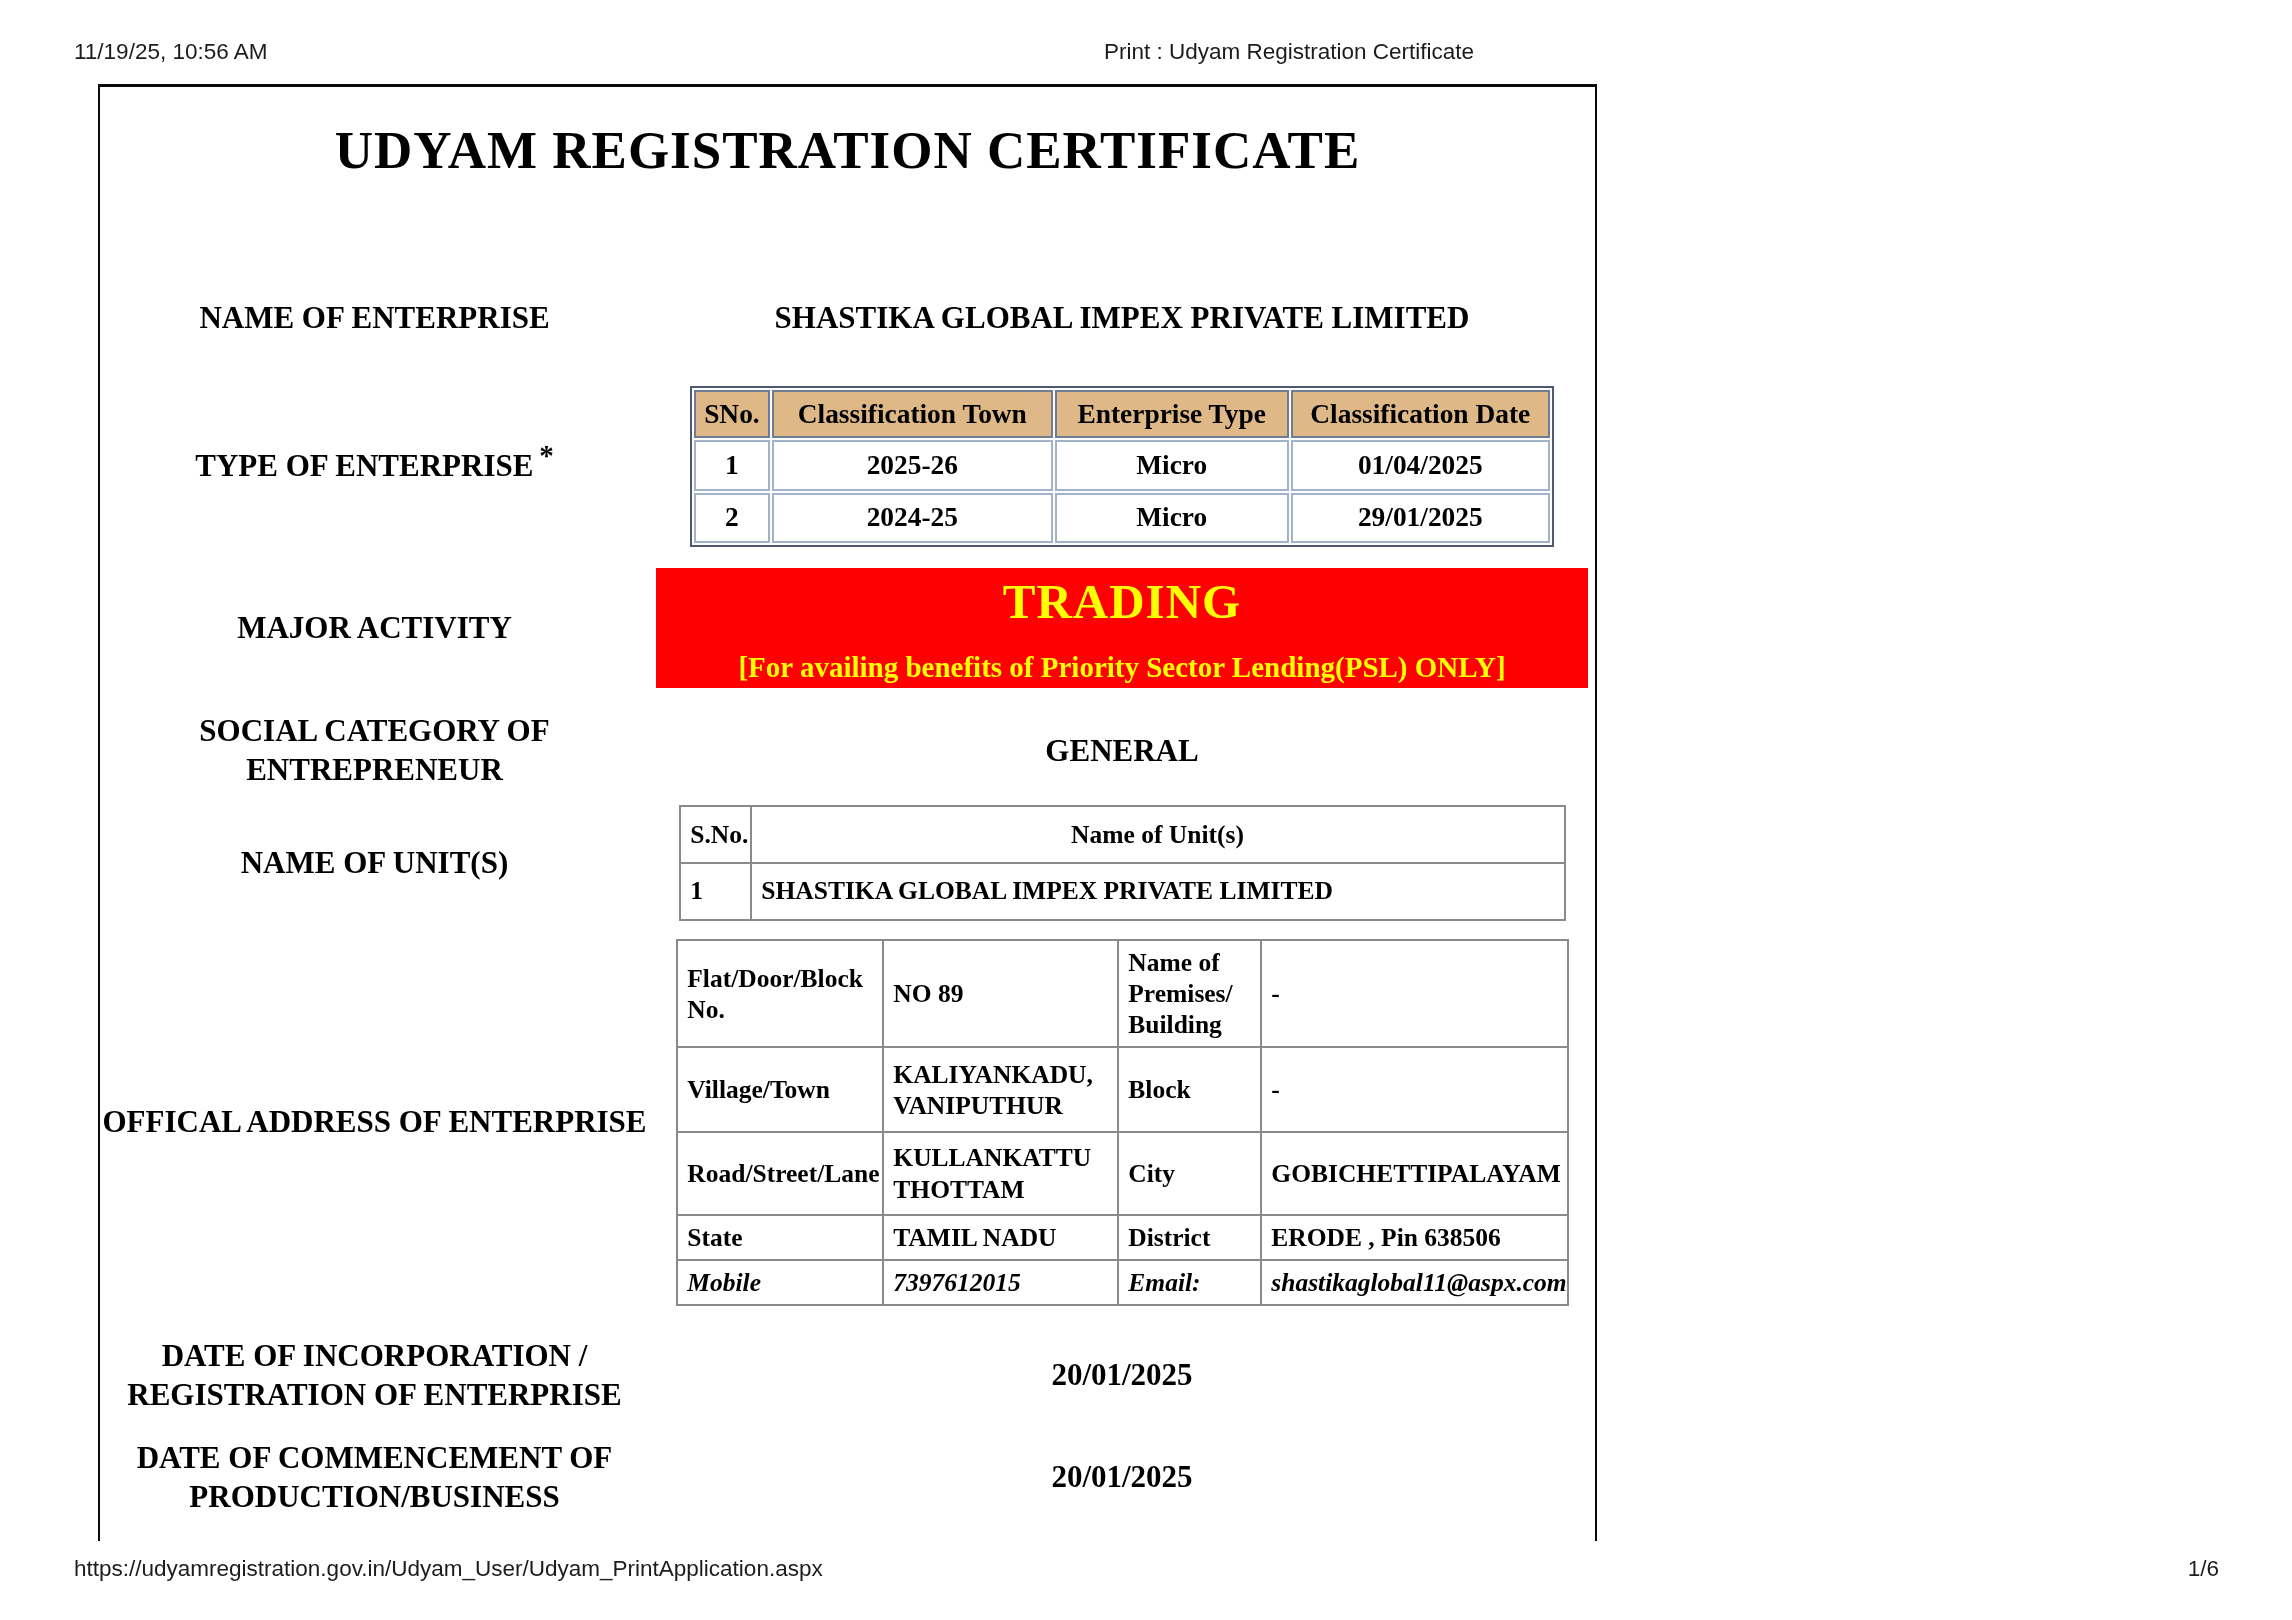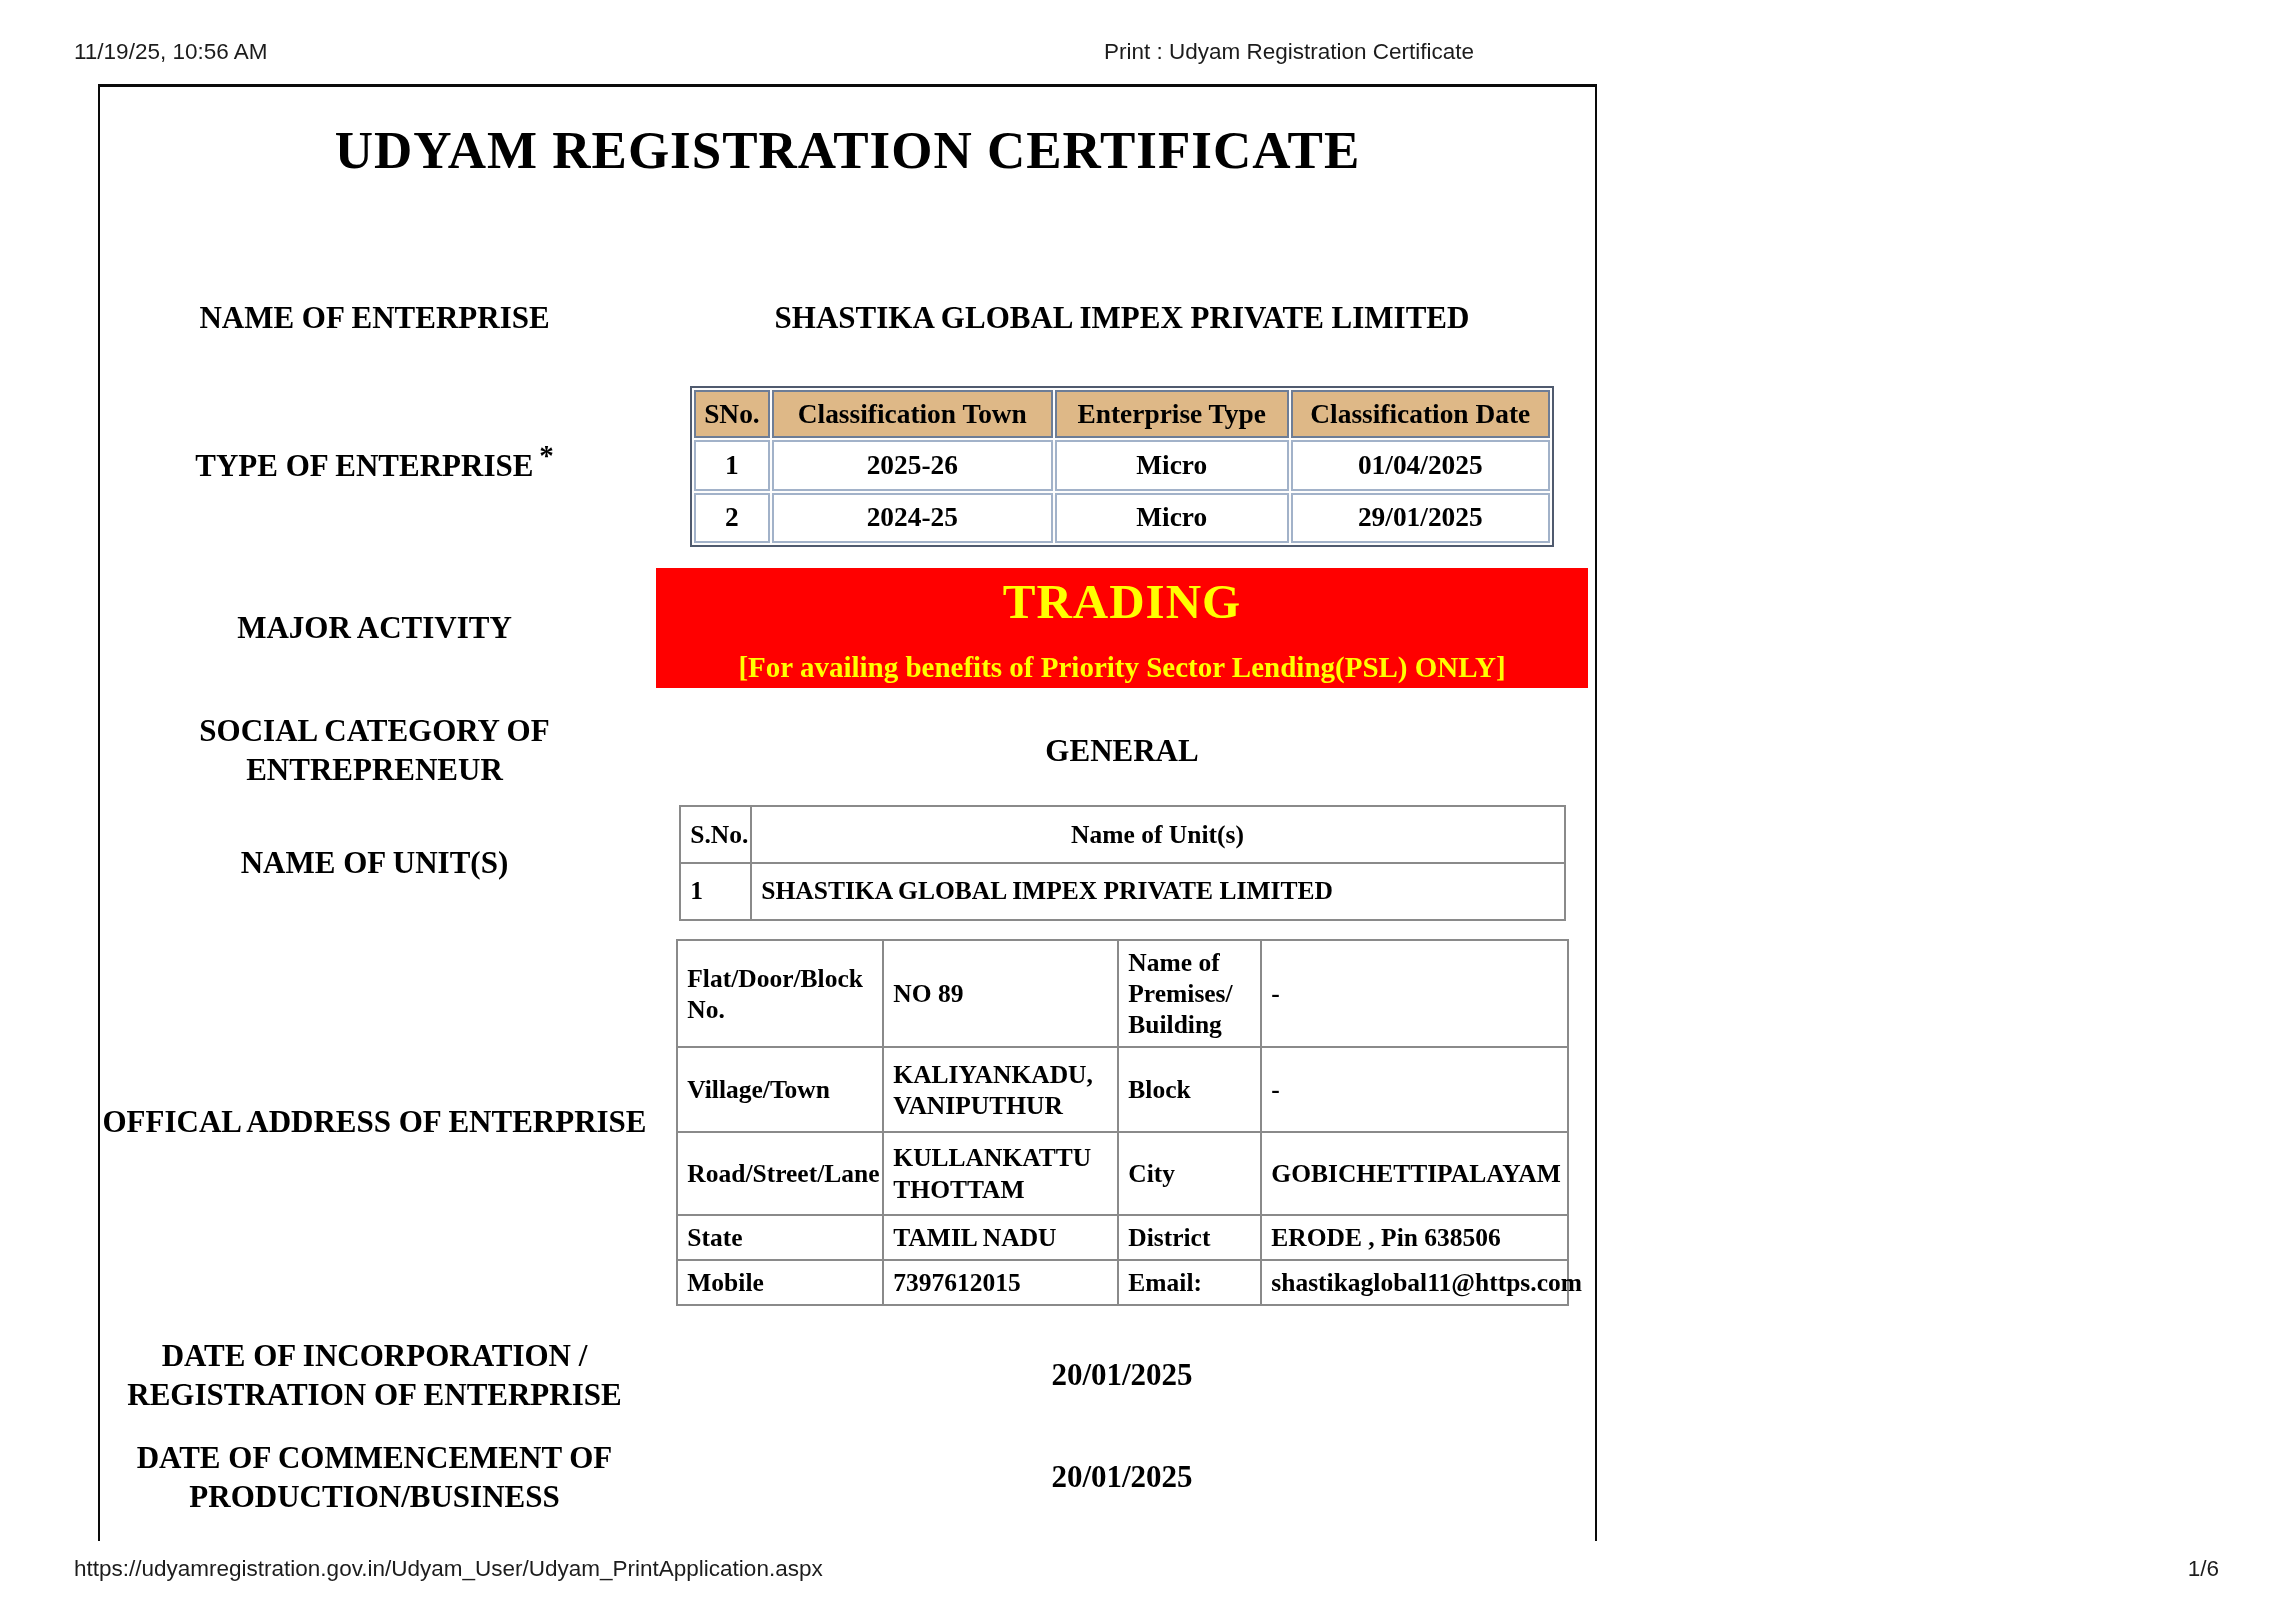--- a/index.html
+++ b/index.html
@@ -94,21 +94,21 @@
   .unit-table{width:887px;}
   .unit-table th{text-align:center;font-weight:bold;}
   .unit-table .u-c0{width:71px;}
   .unit-table td{text-align:left;}
   .unit-table th,.unit-table td{height:43px;}
 
   .addr-table{width:891px;}
   .addr-table td{text-align:left;line-height:1.22;}
   .a-c0{width:206px;} .a-c1{width:235px;} .a-c2{width:143px;} .a-c3{width:307px;}
   .ar0 td{height:92px;} .ar1 td{height:71px;} .ar2 td{height:69px;}
-  .ar3 td{height:29px;} .ar4 td{height:29px;}
+  .ar3 td{height:29px;} .ar4 td{height:29px;font-style:italic;}
 </style>
 </head>
 <body>
 
 <span id="hdr-datetime" class="chrome-text">11/19/25, 10:56 AM</span>
 <span id="hdr-title" class="chrome-text">Print : Udyam Registration Certificate</span>
 
 <div class="doc-box">
 
   <div class="doc-title">UDYAM REGISTRATION CERTIFICATE</div>
@@ -232,21 +232,21 @@
           <tr class="ar3">
             <td>State</td>
             <td>TAMIL NADU</td>
             <td>District</td>
             <td>ERODE , Pin 638506</td>
           </tr>
           <tr class="ar4">
             <td>Mobile</td>
             <td>7397612015</td>
             <td>Email:</td>
-            <td>shastikaglobal11@https.com</td>
+            <td>shastikaglobal11@aspx.com</td>
           </tr>
         </tbody>
       </table>
     </div>
   </div>
 
   <div class="row sec-inc">
     <div class="label-col">
         <span class="w560">DATE OF INCORPORATION / REGISTRATION OF ENTERPRISE</span>
       </div>

